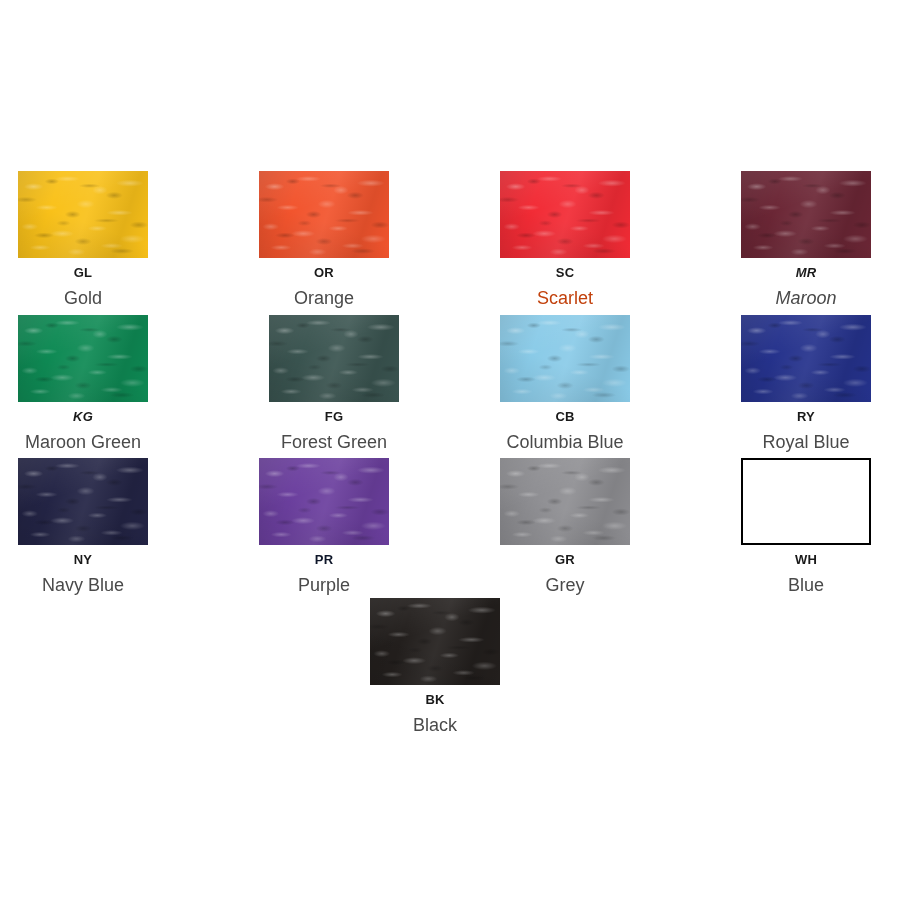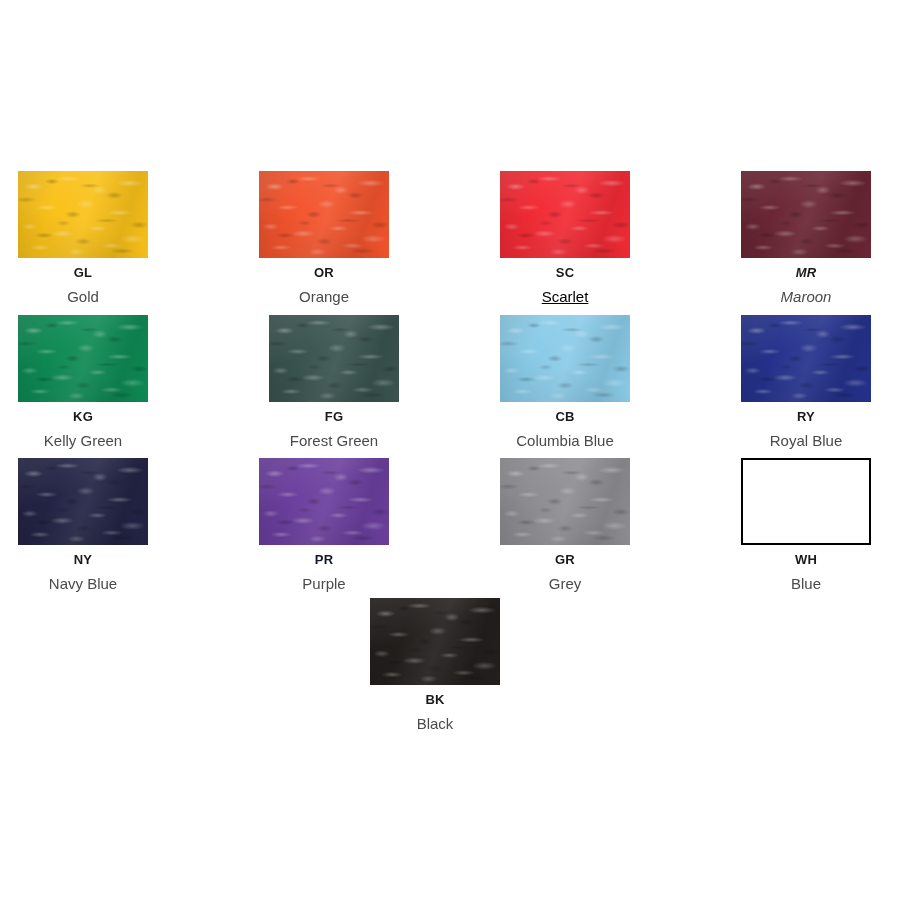--- a/index.html
+++ b/index.html
@@ -94,21 +94,21 @@
   .swatch-code {
     margin-top: 8px;
     font-size: 13px;
     font-weight: bold;
     color: #1a1a1a;
     line-height: 1.15;
     letter-spacing: 0.2px;
   }
   .swatch-name {
     margin-top: 7px;
-    font-size: 15px;
+    font-size: 18px;
     font-weight: normal;
     color: #4a4a4a;
     line-height: 1.15;
   }
 </style>
 </head>
 <body style="background: rgb(255, 255, 255);">
 
 <div id="swatch-grid">
     <div class="swatch-cell" style="left: 18px; top: 171px;">
@@ -129,39 +129,39 @@
       <div class="swatch-code" style="color: rgb(26, 26, 26);">OR</div>
       <div class="swatch-name" style="color: rgb(74, 74, 74);">Orange</div>
     </div>
     <div class="swatch-cell" style="left: 500px; top: 171px;">
       <div class="swatch-chip" title="Scarlet" style="background-color: rgb(242, 43, 53);">
         <div class="grain grain-shade"></div>
         <div class="grain grain-lo"></div>
         <div class="grain grain-hi"></div>
       </div>
       <div class="swatch-code" style="color: rgb(26, 26, 26);">SC</div>
-      <div class="swatch-name" style="color: #000000; text-decoration: underline;">Scarlet</div>
+      <div class="swatch-name" style="color: #c2410c;">Scarlet</div>
     </div>
     <div class="swatch-cell" style="left: 741px; top: 171px; font-style: italic;">
       <div class="swatch-chip" title="Maroon" style="background-color: rgb(107, 38, 53);">
         <div class="grain grain-shade"></div>
         <div class="grain grain-lo"></div>
         <div class="grain grain-hi"></div>
       </div>
       <div class="swatch-code" style="color: rgb(26, 26, 26);">MR</div>
       <div class="swatch-name" style="color: rgb(74, 74, 74);">Maroon</div>
     </div>
     <div class="swatch-cell" style="left: 18px; top: 315px;">
       <div class="swatch-chip" title="Kelly Green" style="background-color: rgb(14, 138, 84);">
         <div class="grain grain-shade"></div>
         <div class="grain grain-lo"></div>
         <div class="grain grain-hi"></div>
       </div>
-      <div class="swatch-code" style="color: rgb(26, 26, 26);">KG</div>
-      <div class="swatch-name" style="color: rgb(74, 74, 74);">Kelly Green</div>
+      <div class="swatch-code" style="color: rgb(26, 26, 26); font-style: italic;">KG</div>
+      <div class="swatch-name" style="color: rgb(74, 74, 74);">Maroon Green</div>
     </div>
     <div class="swatch-cell" style="left: 259px; top: 315px; margin-left: 10px;">
       <div class="swatch-chip" title="Forest Green" style="background-color: rgb(58, 84, 80);">
         <div class="grain grain-shade"></div>
         <div class="grain grain-lo"></div>
         <div class="grain grain-hi"></div>
       </div>
       <div class="swatch-code" style="color: rgb(26, 26, 26);">FG</div>
       <div class="swatch-name" style="color: rgb(74, 74, 74);">Forest Green</div>
     </div>

